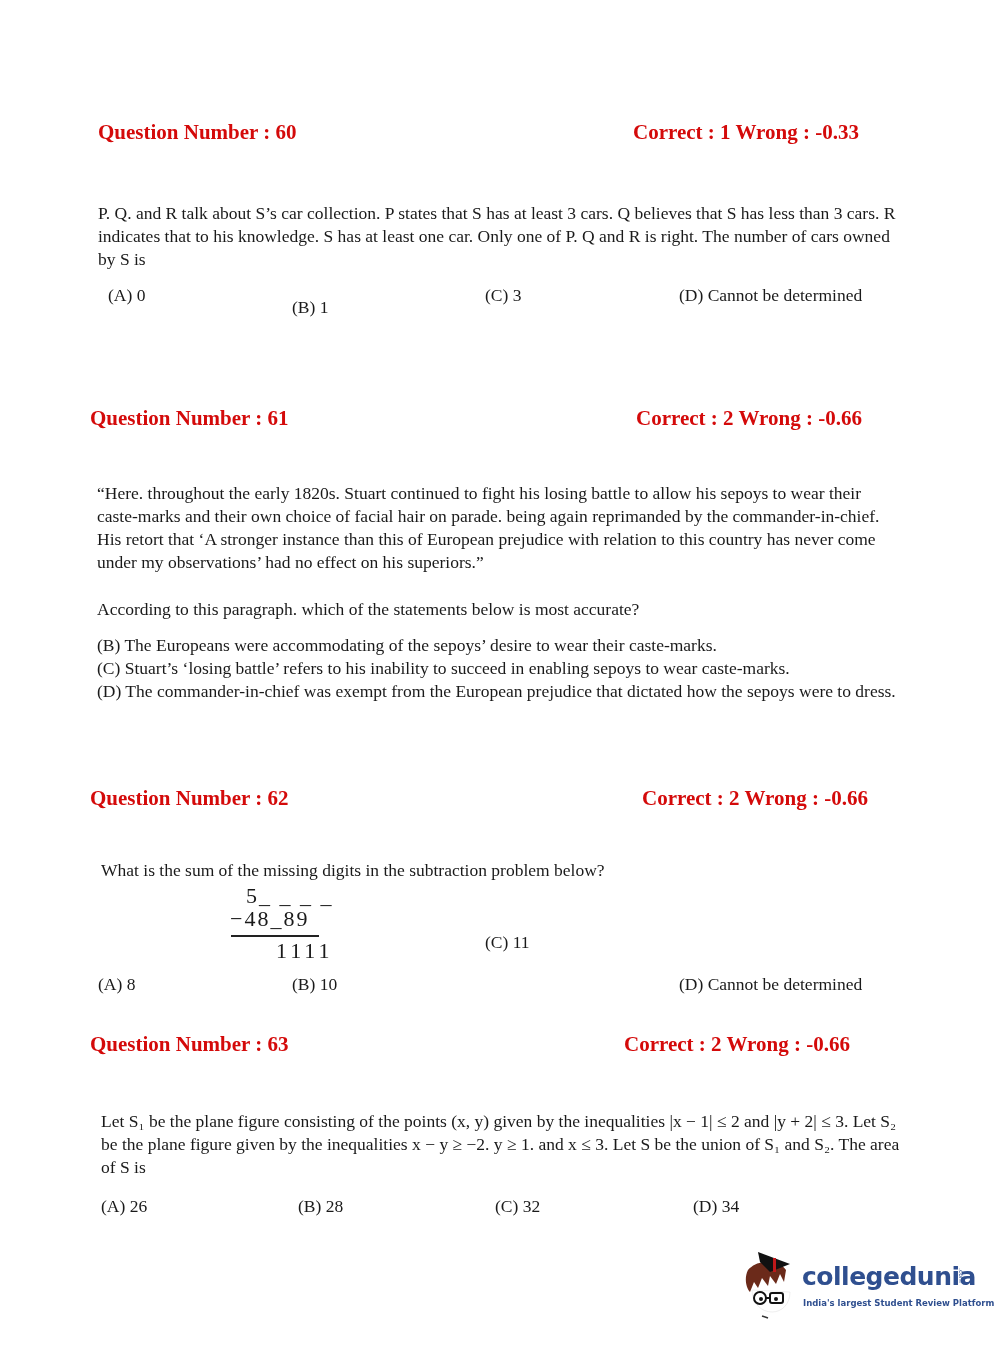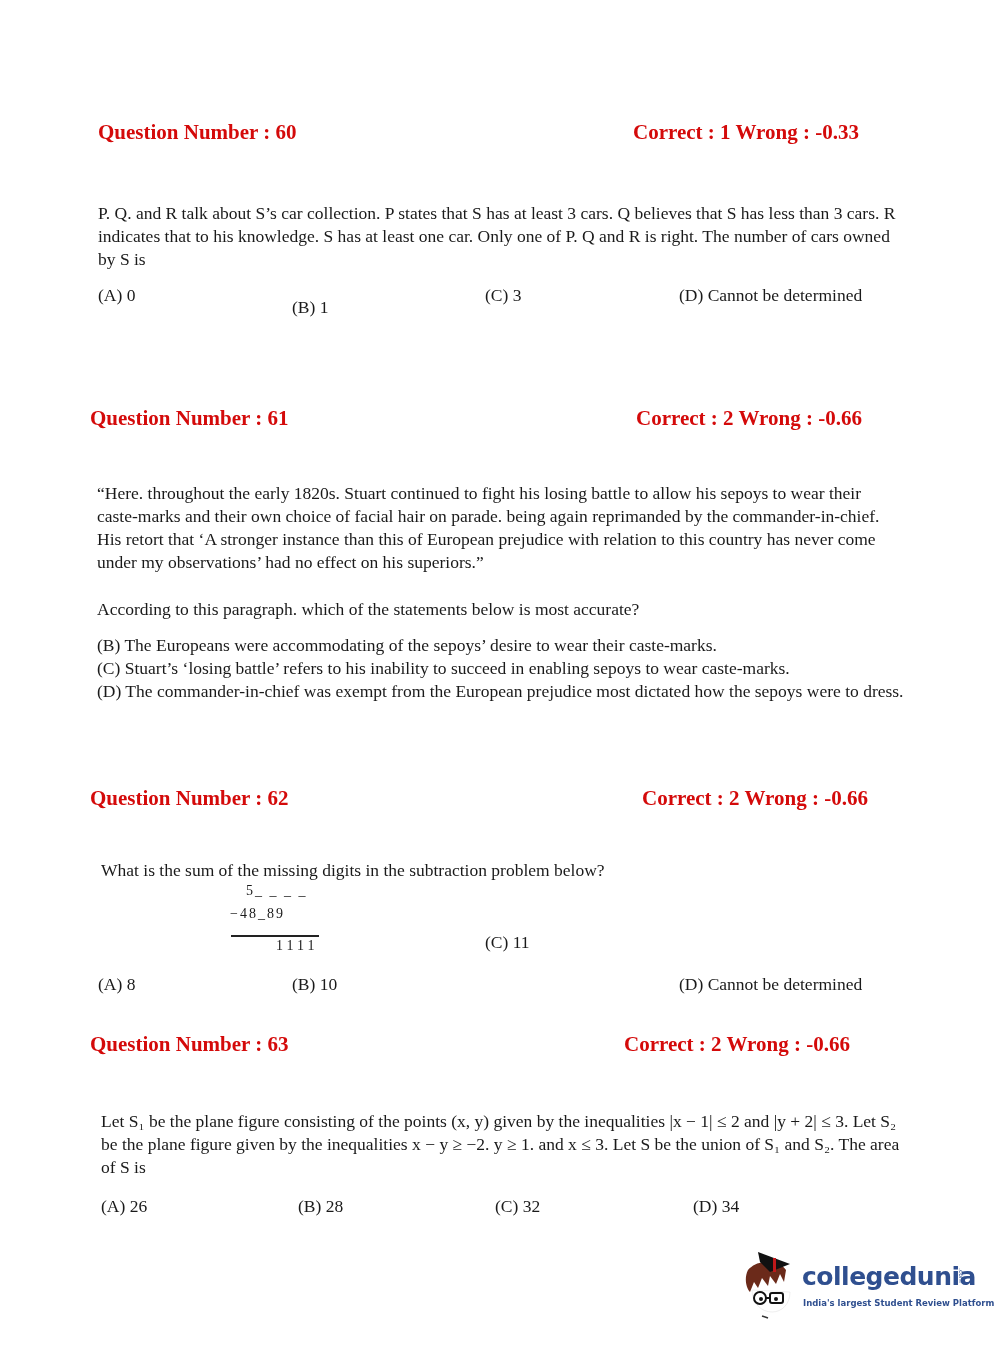--- a/index.html
+++ b/index.html
@@ -4,48 +4,48 @@
 <style>
   html, body { margin: 0; padding: 0; background: #ffffff; }
   body { width: 1001px; height: 1356px; position: relative; overflow: hidden;
          font-family: "Liberation Serif", "DejaVu Serif", serif; color: #1a1a1a; }
   .abs { position: absolute; }
   .qhead { font-weight: bold; font-size: 21px; color: #d40a0a; white-space: nowrap; }
   .body-text { font-size: 17.5px; line-height: 23px; color: #1a1a1a; }
   .opt { font-size: 17.5px; white-space: nowrap; color: #1a1a1a; }
   .para { width: 805px; }
   .opt-line { display: block; white-space: normal; }
-  .sum { font-size: 14px; letter-spacing: 2px; color: #1a1a1a; white-space: nowrap; }
+  .sum { font-size: 22px; letter-spacing: 2px; color: #1a1a1a; white-space: nowrap; }
   .sum-rule { border-top: 2px solid #222; width: 88px; height: 0; }
   .logo-word { font-family: "DejaVu Sans", sans-serif; font-size: 25px; color: #2f4f8f; font-weight: bold; letter-spacing: -0.5px; }
   .logo-com { font-family: "DejaVu Sans", sans-serif; font-size: 6px; color: #2f4f8f; writing-mode: vertical-rl; }
   .logo-tag { font-family: "DejaVu Sans", sans-serif; font-size: 8.5px; color: #2f4f8f; font-weight: bold; white-space: nowrap; }
 </style>
 </head>
 <body>
 
 <section>
   <div class="abs qhead" style="left:98px; top:120px;">Question Number : 60</div>
   <div class="abs qhead" style="left:633px; top:120px;font-family:Liberation Serif, serif;">Correct : 1  Wrong : -0.33</div>
   <div class="abs body-text para" style="left:98px; top:202px;">P. Q. and R talk about S’s car collection. P states that S has at least 3 cars. Q believes that S has less than 3 cars. R indicates that to his knowledge. S has at least one car. Only one of P. Q and R is right. The number of cars owned by S is</div>
-  <div class="abs opt" style="left:98px; top:285px;">(A) 0</div>
+  <div class="abs opt" style="left:108px; top:285px;">(A) 0</div>
   <div class="abs opt" style="left:292px; top:297px;">(B) 1</div>
   <div class="abs opt" style="left:485px; top:285px;">(C)  3</div>
   <div class="abs opt" style="left:679px; top:285px;">(D)  Cannot be determined</div>
 </section>
 
 <section>
   <div class="abs qhead" style="left:90px; top:406px;">Question Number : 61</div>
   <div class="abs qhead" style="left:636px; top:406px;">Correct : 2  Wrong : -0.66</div>
   <div class="abs body-text para" style="left:97px; top:482px; width:800px;">“Here. throughout the early 1820s. Stuart continued to fight his losing battle to allow his sepoys to wear their caste-marks and their own choice of facial hair on parade. being again reprimanded by the commander-in-chief. His retort that ‘A stronger instance than this of European prejudice with relation to this country has never come under my observations’ had no effect on his superiors.”</div>
   <div class="abs body-text para" style="left:97px; top:598px;">According to this paragraph. which of the statements below is most accurate?</div>
   <div class="abs body-text para" style="left:97px; top:634px; width:810px;">
     <span class="opt-line">(B) The Europeans were accommodating of the sepoys’ desire to wear their caste-marks.</span>
     <span class="opt-line">(C) Stuart’s ‘losing battle’ refers to his inability to succeed in enabling sepoys to wear caste-marks.</span>
-    <span class="opt-line">(D) The commander-in-chief was exempt from the European prejudice most dictated how the sepoys were to dress.</span>
+    <span class="opt-line">(D) The commander-in-chief was exempt from the European prejudice that dictated how the sepoys were to dress.</span>
   </div>
 </section>
 
 <section>
   <div class="abs qhead" style="left:90px; top:786px;">Question Number : 62</div>
   <div class="abs qhead" style="left:642px; top:786px;">Correct : 2  Wrong : -0.66</div>
   <div class="abs body-text" style="left:101px; top:859px; white-space:nowrap;">What is the sum of the missing digits in the subtraction problem below?</div>
   <div>
     <div class="abs sum" style="left:246px; top:883px;">5_ _ _ _</div>
     <div class="abs sum" style="left:230px; top:906px;">−48_89</div>

